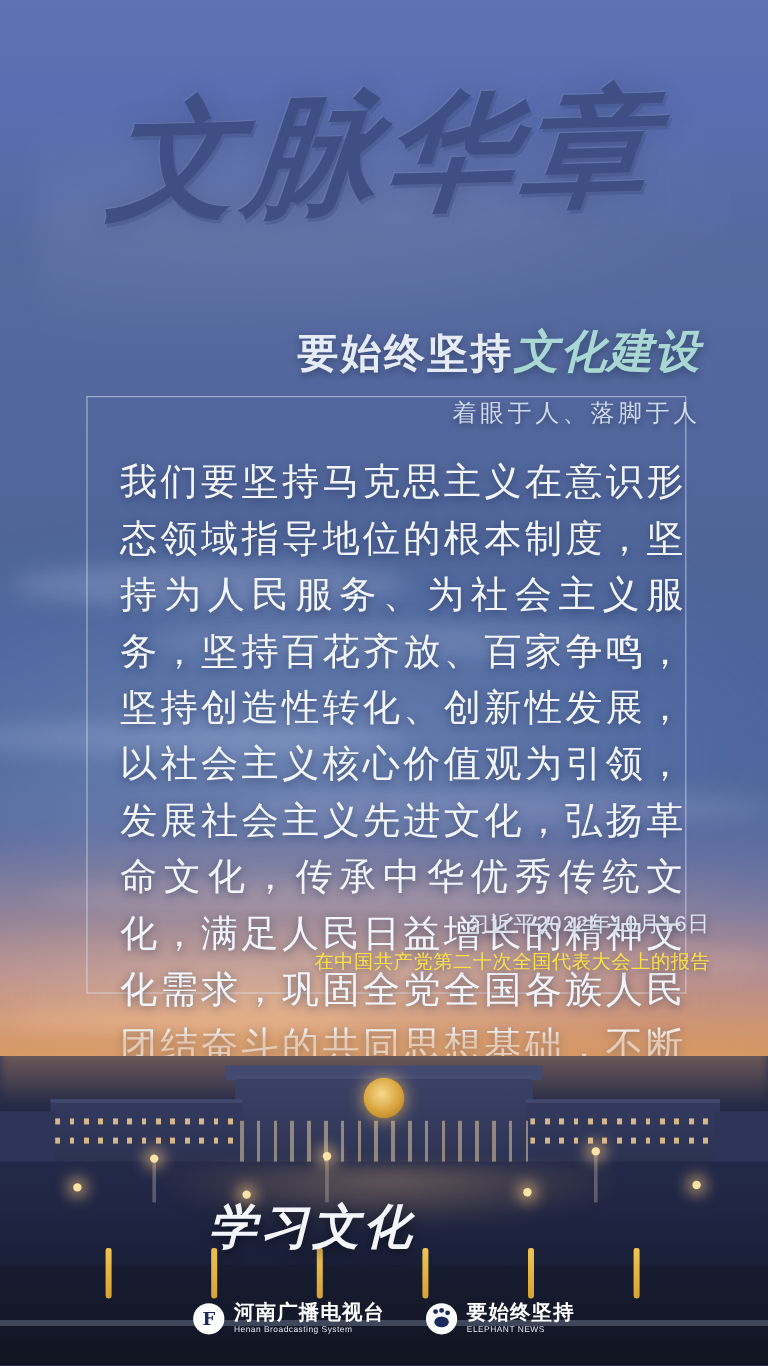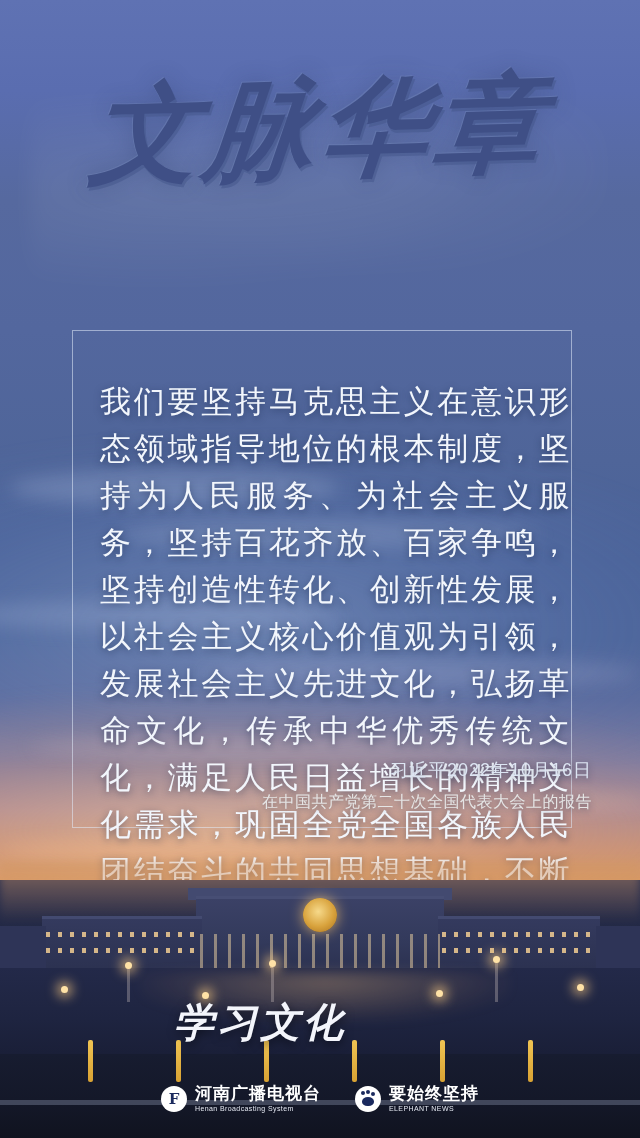--- a/index.html
+++ b/index.html
@@ -155,21 +155,21 @@
   }
   .attrib {
     position: absolute;
     right: 48px; top: 758px;
     width: 480px;
     text-align: right;
     color: #dde5f3;
     text-shadow: 0 2px 6px rgba(20,35,70,0.5);
   }
   .attrib .a1 { font-size: 18px; letter-spacing: 1px; }
-  .attrib .a2 { font-size: 16px; letter-spacing: 0.5px; margin-top: 10px; color: #e5e5e5; }
+  .attrib .a2 { font-size: 16px; letter-spacing: 0.5px; margin-top: 10px; color: #fde047; }
 
   
   .ground {
     position: absolute;
     left: 0; top: 880px;
     width: 640px; height: 258px;
     background: linear-gradient(to bottom, #2a3050 0px, #242a47 40px, #1e2440 120px, #1b2139 200px, #171c30 258px);
   }
   .haze {
     position: absolute;
@@ -356,20 +356,26 @@
   <div class="cloud c4"></div>
   <div class="cloud c5"></div>
   <div class="cloud c6"></div>
   <div class="cloud c7"></div>
   <div class="ghost-stroke"></div>
 
   <div class="title-wrap">
     <span class="title-cn">文脉华章</span>
   </div>
 
+  <div class="sub-wrap">
+    <div class="sub-line1">
+      <span>要始终坚持</span><span class="accent">文化建设</span>
+    </div>
+    <div class="sub-line2">着眼于人、落脚于人</div>
+  </div>
 
   <div class="frame"></div>
   <div class="quote">我们要坚持马克思主义在意识形态领域指导地位的根本制度，坚持为人民服务、为社会主义服务，坚持百花齐放、百家争鸣，坚持创造性转化、创新性发展，以社会主义核心价值观为引领，发展社会主义先进文化，弘扬革命文化，传承中华优秀传统文化，满足人民日益增长的精神文化需求，巩固全党全国各族人民团结奋斗的共同思想基础，不断提升国家文化软实力和中华文化影响力。</div>
 
   <div class="attrib">
     <div class="a1">习近平2022年10月16日</div>
     <div class="a2">在中国共产党第二十次全国代表大会上的报告</div>
   </div>
 
   <div class="ground"></div>

